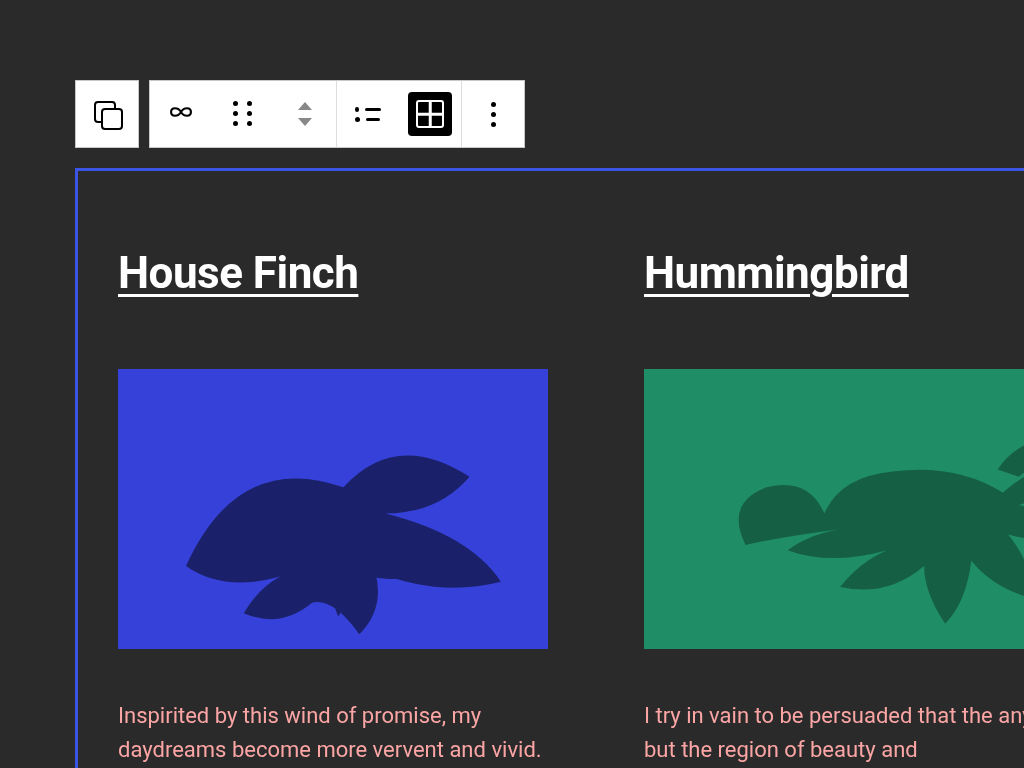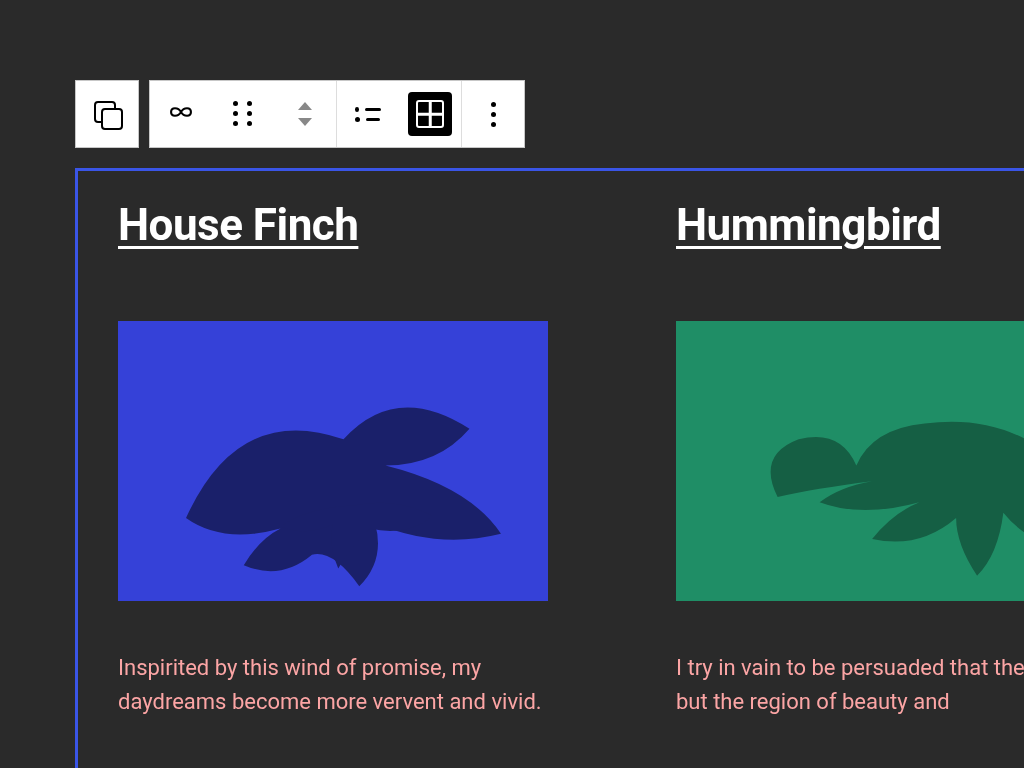--- a/index.html
+++ b/index.html
@@ -128,21 +128,22 @@
     right: 0;
     bottom: 0;
     border: 3px solid #3a55e6;
     border-right: none;
     border-bottom: none;
     padding: 28px 0 0 40px;
   }
 
   .columns {
     display:flex;
-    gap: 118px;
+    gap: 86px;
+    margin-top: 48px;
   }
   .col { width: 440px; flex-shrink: 0; }
 
   .col h2 {
     color:#fff;
     font-size:44px;
     font-weight:700;
     text-decoration: underline;
     text-decoration-thickness: 3px;
     text-underline-offset: 6px;

